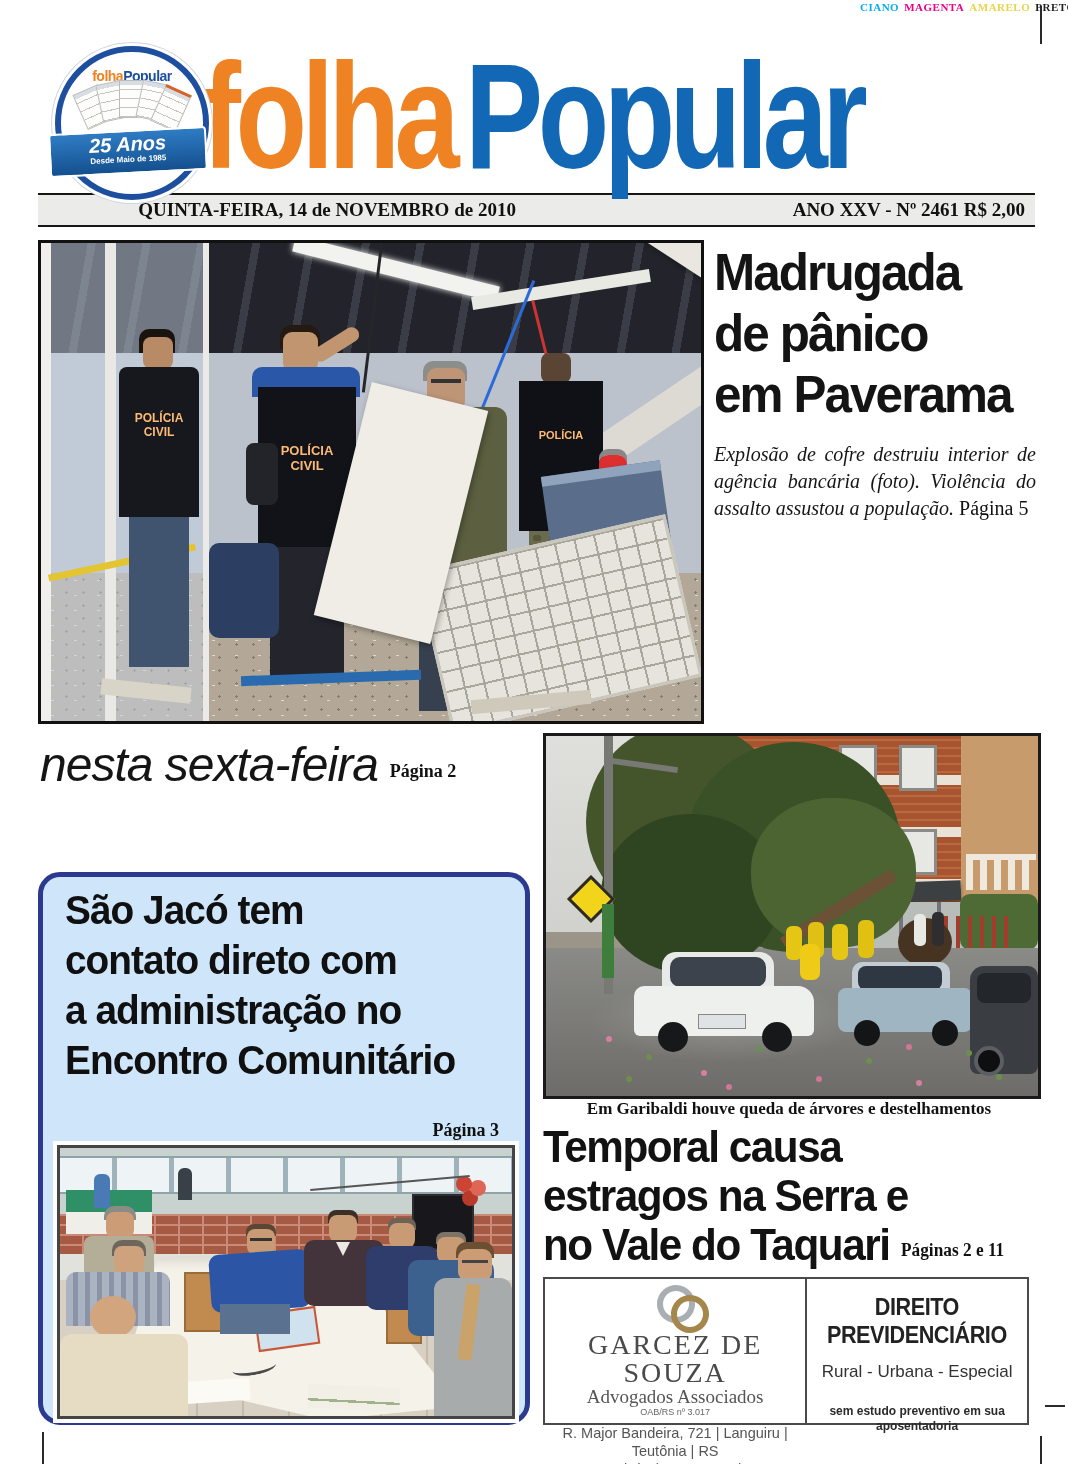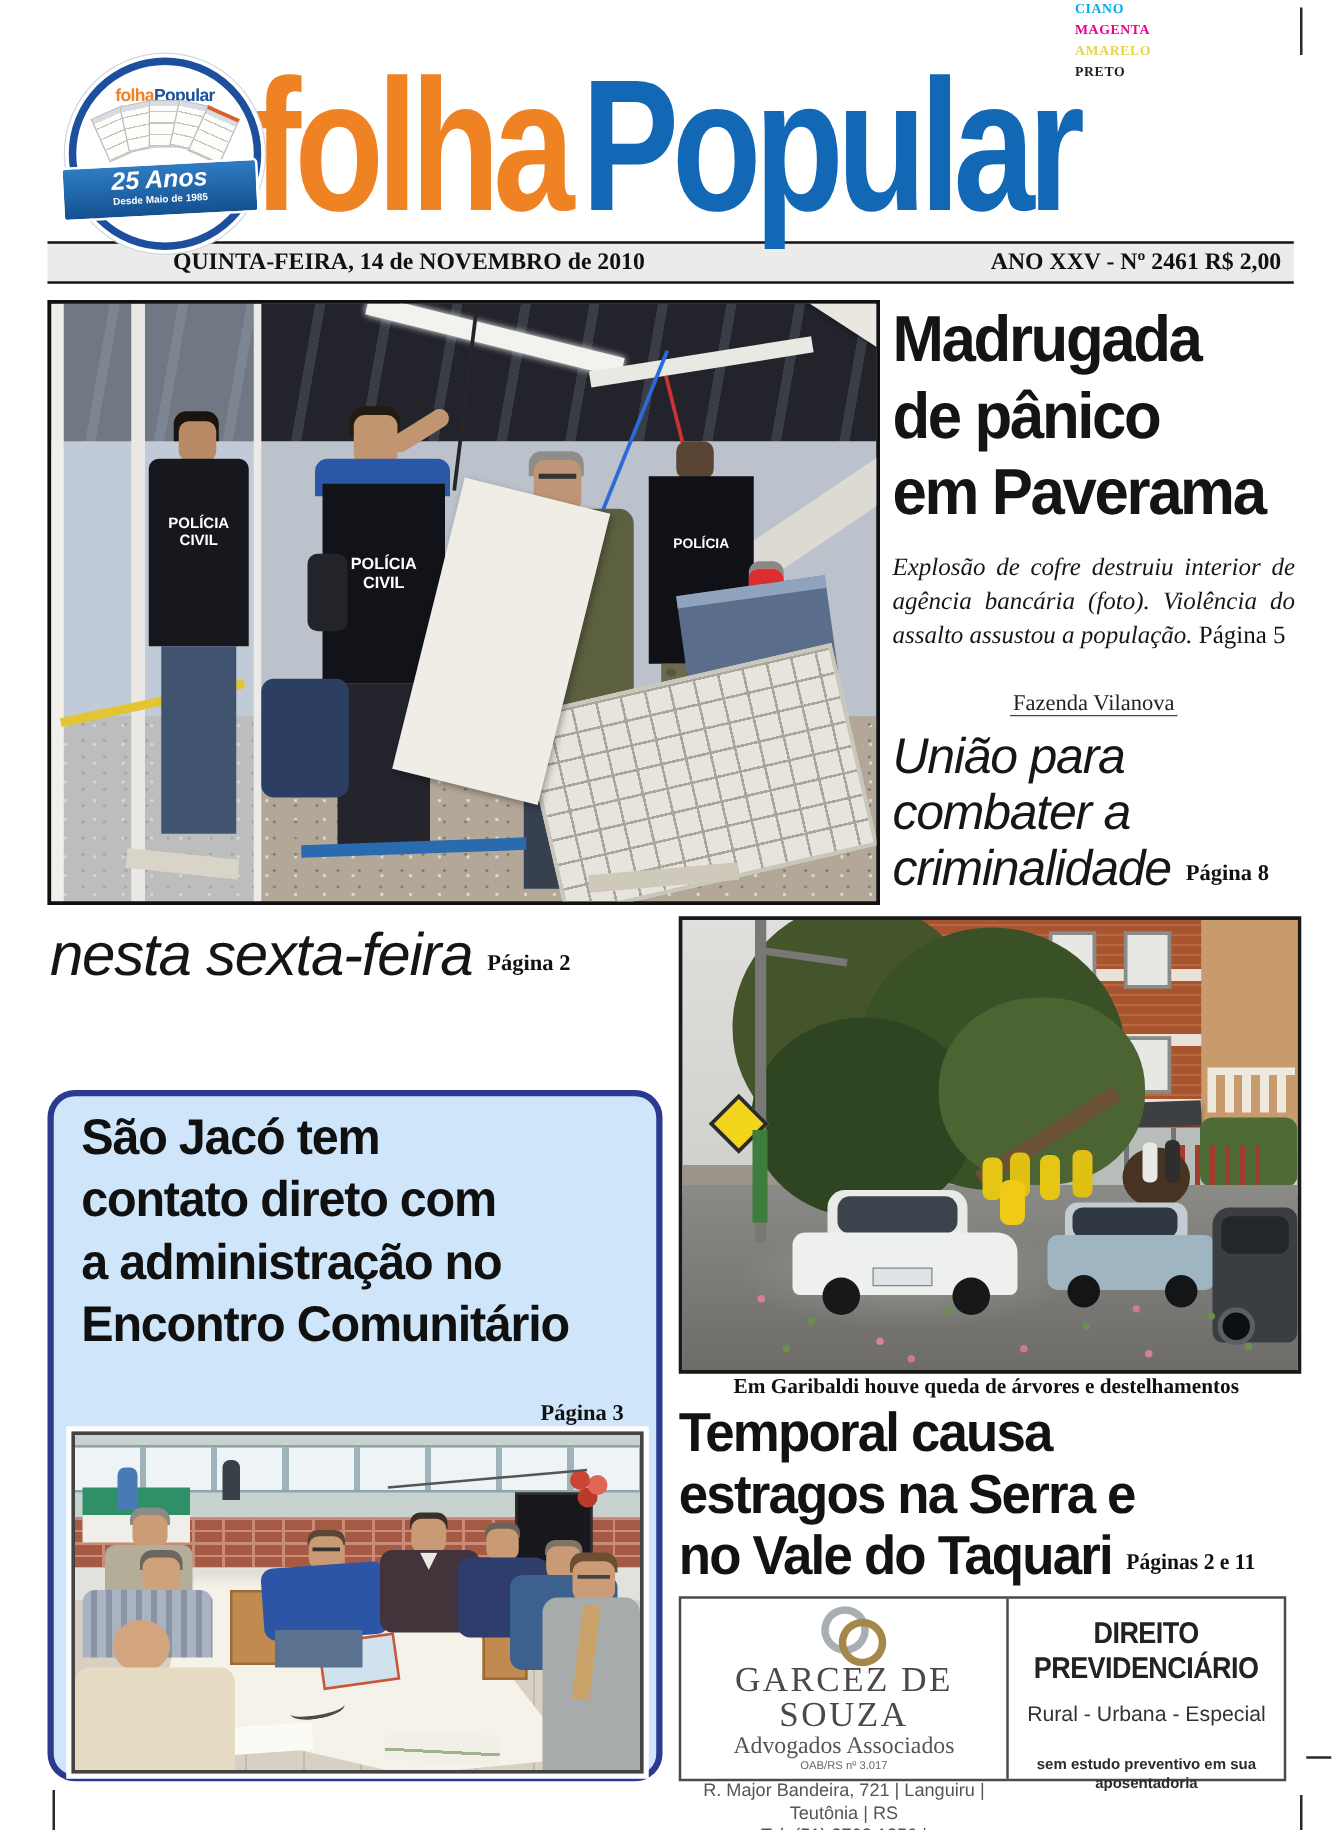--- a/index.html
+++ b/index.html
@@ -2,21 +2,21 @@
 <html><head>
 <meta charset="utf-8">
 <style>
   html,body{margin:0;padding:0;background:#fff;}
   .page{position:relative;width:1068px;height:1464px;background:#fff;overflow:hidden;
         font-family:"Liberation Serif",serif;color:#111;}
   .abs{position:absolute;}
 
   
   .regmarks{left:860px;top:1px;width:175px;display:flex;gap:5px;
-            font:bold 11px "Liberation Serif",serif;letter-spacing:.5px;flex-direction:column;}
+            font:bold 11px "Liberation Serif",serif;letter-spacing:.5px;}
   .crop{background:#2a2a2a;}
 
   
   .badge{left:55px;top:46px;width:142px;height:142px;border-radius:50%;
          background:#fff;border:6px solid #1d4f9e;box-shadow:0 0 0 3px #fff,0 0 0 4px #cfd6e2;z-index:4;}
   .badge-brand{position:absolute;top:16px;width:100%;text-align:center;
          font:bold 14px "Liberation Sans",sans-serif;letter-spacing:-0.5px;}
   .ribbon{position:absolute;left:-12px;top:78px;width:154px;height:40px;background:linear-gradient(#2f7cc4,#14508f);
          border:2px solid #fff;border-radius:4px;transform:rotate(-3deg);text-align:center;color:#fff;z-index:2;}
   .ribbon .big{font:bold italic 20px "Liberation Sans",sans-serif;display:block;line-height:22px;margin-top:1px;}
@@ -79,21 +79,21 @@
   .ad-left{width:54%;border-right:2px solid #4a4a4a;position:relative;text-align:center;color:#4c4c4c;}
   .ring{position:absolute;border-radius:50%;}
   .ad-firm{margin-top:52px;font:28px "Liberation Serif",serif;letter-spacing:2px;color:#4a4a4a;line-height:28px;}
   .ad-sub{font:19px "Liberation Serif",serif;color:#555;line-height:20px;}
   .ad-oab{font:9px "Liberation Sans",sans-serif;color:#666;line-height:11px;}
   .ad-addr{margin-top:6px;font:14.5px "Liberation Sans",sans-serif;color:#555;line-height:18px;}
   .ad-right{flex:1;text-align:center;color:#222;}
   .ad-title{margin-top:14px;font:bold 24px "Liberation Sans",sans-serif;letter-spacing:-0.5px;transform:scaleX(.9);}
   .ad-line{font:17px "Liberation Sans",sans-serif;color:#333;line-height:21px;}
   .ad-note{font:bold 12px "Liberation Sans",sans-serif;color:#2b2b2b;line-height:15px;}
-  .scene-txt{color:#ffffff;font-family:"Liberation Sans",sans-serif;font-weight:bold;text-align:center;}
+  .scene-txt{color:#fdba74;font-family:"Liberation Sans",sans-serif;font-weight:bold;text-align:center;}
 </style>
 </head>
 <body>
 
 <div class="page">
 
   <div class="abs regmarks">
     <span style="color:#00AEEF">CIANO</span>
     <span style="color:#EC008C">MAGENTA</span>
     <span style="color:#E8D44D">AMARELO</span>
@@ -197,28 +197,20 @@
 
   <section class="abs lead">
     <div class="h-big">
       <div>Madrugada</div>
       <div>de pânico</div>
       <div>em Paverama</div>
     </div>
     <p class="deck"><span>Explosão de cofre destruiu interior de agência bancária (foto). Violência do assalto assustou a população.</span> <span class="pref" style="font-weight:normal;font-size:20px;">Página 5</span></p>
   </section>
 
-  <section class="abs vilanova">
-    <div class="kicker"><span>Fazenda Vilanova</span></div>
-    <div class="h-ital">
-      <div>União para</div>
-      <div>combater a</div>
-      <div><span>criminalidade</span><span class="pref inlref">Página 8</span></div>
-    </div>
-  </section>
 
   <section class="abs expovale">
     <div class="h-expo">
       <div><span>nesta sexta-feira</span><span class="pref inlref">Página 2</span></div>
     </div>
   </section>
 
   <section class="abs bluebox">
     <div class="h-box">
       <div>São Jacó tem</div>

